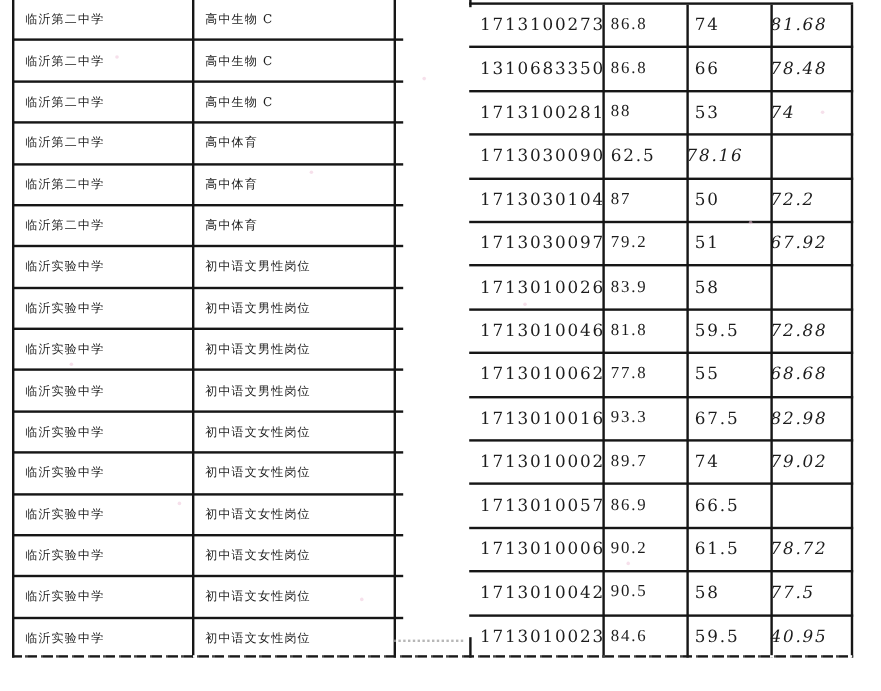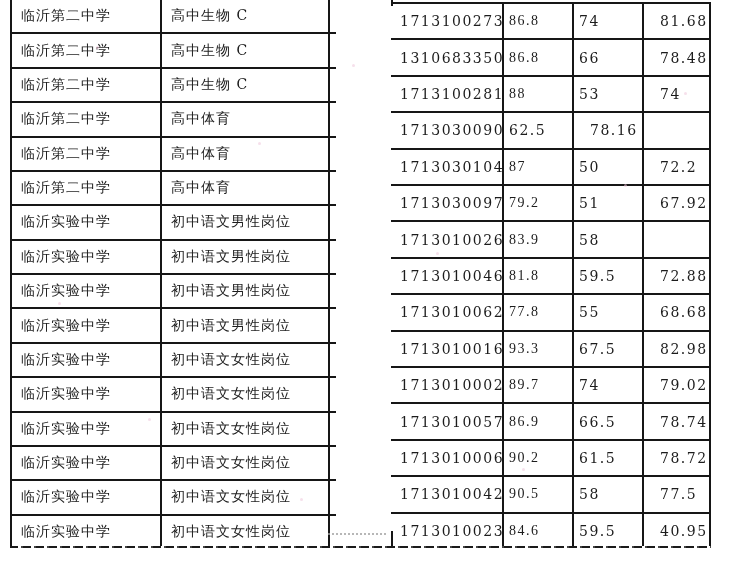--- a/index.html
+++ b/index.html
@@ -21,22 +21,22 @@
   }
   
   #left-table { left:10px; top:0; width:326px; height:548px; }
   #left-table .cell.school   { width:152px; padding-left:11px; }
   #left-table .cell.position { flex:1; padding-left:9px; }
   
   #right-table { left:391px; top:2px; width:320px; height:546px; border-top:2px solid #161616; }
   #right-table .cell.cid { width:111px; padding-left:9px; }
   #right-table .cell.s1  { width:70px;  padding-left:7px;font-family:Liberation Serif, serif; }
   #right-table .cell.s2  { width:70px;  padding-left:7px; }
-  #right-table .cell.tot { flex:1;      padding-left:18px; }
-  .cn  { font-size:14px; letter-spacing:1px; }
+  #right-table .cell.tot { flex:1;      padding-left:0;font-style:italic; }
+  .cn  { font-size:10px; letter-spacing:1px; }
   .num { font-size:14px; letter-spacing:1.5px; }
   
   .vline { position:absolute; top:0; bottom:0; width:2px; background:#161616; }
   
   #bottom-line {
     position:absolute; left:10px; top:546px; width:701px; height:2px;
     background:repeating-linear-gradient(90deg,#1a1a1a 0 8px,#ffffff 8px 11px,#444 11px 13px);
   }
   
   .frag { position:absolute; width:2px; background:#161616; }
@@ -186,21 +186,20 @@
       <div class="trow">
         <div class="cell cid num">1713010002</div>
         <div class="cell s1 num">89.7</div>
         <div class="cell s2 num">74</div>
         <div class="cell tot num">79.02</div>
       </div>
       <div class="trow">
         <div class="cell cid num">1713010057</div>
         <div class="cell s1 num">86.9</div>
         <div class="cell s2 num">66.5</div>
-        <div class="cell tot num">78.74</div>
       </div>
       <div class="trow">
         <div class="cell cid num">1713010006</div>
         <div class="cell s1 num">90.2</div>
         <div class="cell s2 num">61.5</div>
         <div class="cell tot num">78.72</div>
       </div>
       <div class="trow">
         <div class="cell cid num">1713010042</div>
         <div class="cell s1 num">90.5</div>

